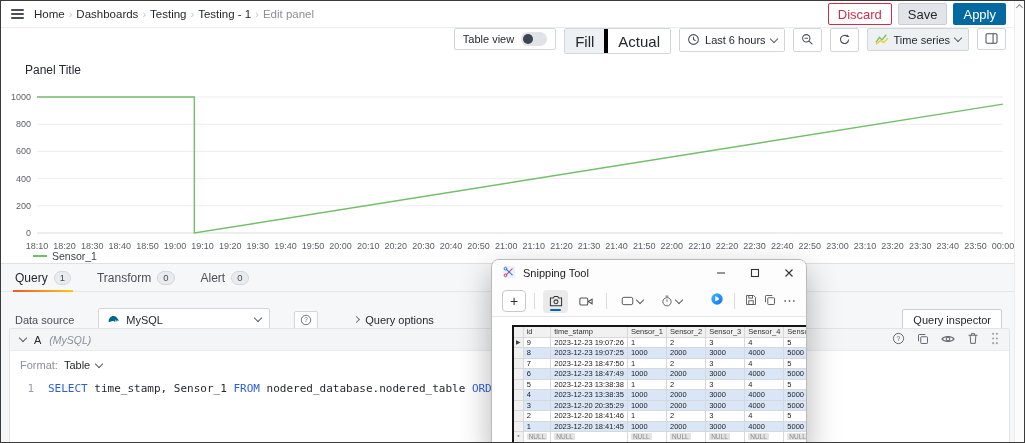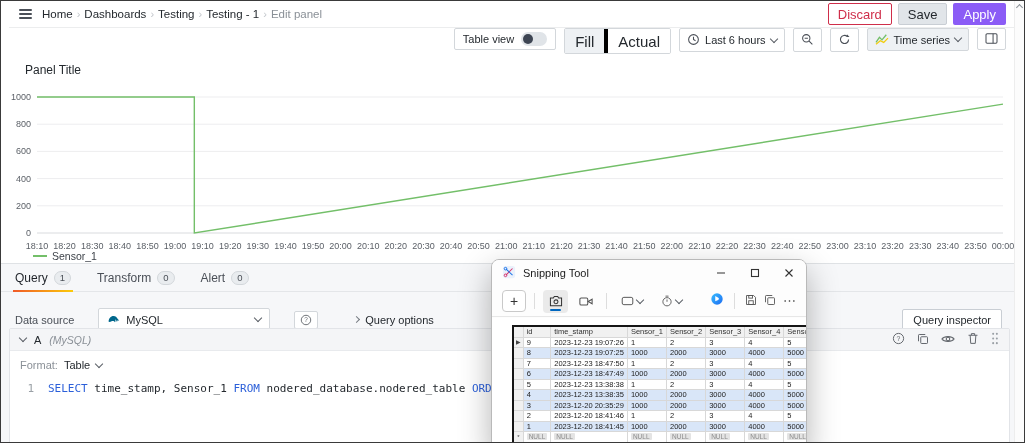--- a/index.html
+++ b/index.html
@@ -1,34 +1,34 @@
 <!DOCTYPE html>
 <html><head>
 <meta charset="utf-8">
 <style>
   html,body{margin:0;padding:0;background:#fff;}
   *{box-sizing:border-box;}
   .app{position:relative;width:1025px;height:443px;border:1px solid #3a3a3a;overflow:hidden;
        font-family:"Liberation Sans",sans-serif;color:#24292e;background:#fff;}
 
   
-  .topnav{position:absolute;top:0;left:8px;right:10px;height:27px;display:flex;align-items:center;
+  .topnav{position:absolute;top:0;left:0;right:10px;height:27px;display:flex;align-items:center;
           gap:8px;padding:0 8px;border-bottom:1px solid #ecedee;background:#fff;}
   .burger{display:flex;flex-direction:column;gap:2.5px;padding:2px;}
   .burger b{width:13px;height:1.6px;background:#4a4f57;border-radius:1px;}
   .crumbs{display:flex;align-items:center;gap:4px;}
   .crumb{font-size:11.5px;color:#24292e;white-space:nowrap;}
   .crumb.last{color:#8a9097;}
   .crumb-sep{color:#c3c7cc;font-size:11px;}
   .nav-actions{margin-left:auto;display:flex;gap:6px;align-items:center;}
   .btn{font-size:13px;border-radius:2px;padding:2.5px 9px;border:1px solid transparent;
        display:inline-flex;align-items:center;gap:4px;white-space:nowrap;}
   .btn-discard{color:#cf2e4a;border-color:#cf2e4a;background:#fff;}
   .btn-save{background:#e1e5e9;border-color:#c9ced4;color:#24292e;}
-  .btn-apply{background:#8b5cf6;color:#fff;}
+  .btn-apply{background:#0369a1;color:#fff;}
 
   
   .toolbar{position:absolute;top:27px;left:0;right:10px;height:30px;display:flex;align-items:flex-start;
            justify-content:flex-end;gap:8px;padding:0 8px;background:#fff;}
   .tv-group{display:flex;align-items:center;gap:7px;border:1px solid #d3d7db;border-radius:2px;
             padding:3px 8px;font-size:11px;background:#fff;}
   .toggle{width:26px;height:14px;background:#e0e4e8;border-radius:7px;position:relative;}
   .toggle i{position:absolute;left:2px;top:2px;width:10px;height:10px;border-radius:50%;background:#3d4553;}
   .seg-group{display:flex;border:1px solid #d3d7db;border-radius:2px;overflow:hidden;font-size:15px;background:#fff;}
   .seg{padding:3.5px 10px;background:#fff;}

